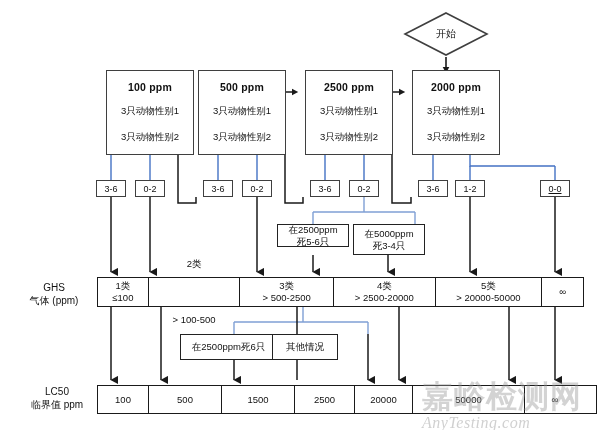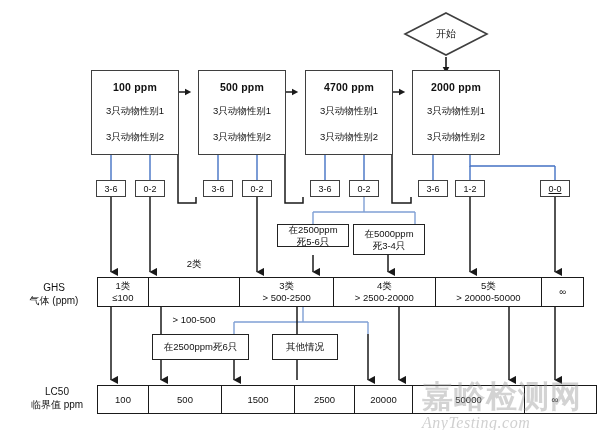--- a/index.html
+++ b/index.html
@@ -217,34 +217,34 @@
     </g>
   </svg>
 
   <div class="diamond-wrap" style="left:403px; top:11px; width:86px; height:46px;">
     <svg class="diamond-shape" viewBox="0 0 86 46">
       <polygon points="43,2 84,23 43,44 2,23" fill="#ffffff" stroke="#3f3f3f" stroke-width="1.6"></polygon>
     </svg>
     <span class="diamond-label">开始</span>
   </div>
 
-  <div class="node dose-box" style="left:91px; top:70px;">
+  <div class="node dose-box" style="left:106px; top:70px;">
     <div class="dose-title">100 ppm</div>
     <div class="dose-line">3只动物性别1</div>
     <div class="dose-line">3只动物性别2</div>
   </div>
 
   <div class="node dose-box" style="left:198px; top:70px;">
     <div class="dose-title">500 ppm</div>
     <div class="dose-line">3只动物性别1</div>
     <div class="dose-line">3只动物性别2</div>
   </div>
 
   <div class="node dose-box" style="left:305px; top:70px;">
-    <div class="dose-title">4700 ppm</div>
+    <div class="dose-title">2500 ppm</div>
     <div class="dose-line">3只动物性别1</div>
     <div class="dose-line">3只动物性别2</div>
   </div>
 
   <div class="node dose-box" style="left:412px; top:70px;">
     <div class="dose-title">2000 ppm</div>
     <div class="dose-line">3只动物性别1</div>
     <div class="dose-line">3只动物性别2</div>
   </div>
 
@@ -278,21 +278,21 @@
 
   <div class="node note-box" style="left:277px; top:224px; width:72px; height:23px;align-items:center;">
     <div>在2500ppm</div>
     <div>死5-6只</div>
   </div>
   <div class="node note-box" style="left:353px; top:224px; width:72px; height:31px;">
     <div>在5000ppm</div>
     <div>死3-4只</div>
   </div>
 
-  <div class="node note-box" style="left:152px; top:334px; width:97px; height:26px;">
+  <div class="node note-box" style="left:180px; top:334px; width:97px; height:26px;">
     <div>在2500ppm死6只</div>
   </div>
   <div class="node note-box" style="left:272px; top:334px; width:66px; height:26px;">
     <div>其他情况</div>
   </div>
 
   <div class="row-label" style="left:18px; top:281px; width:72px;">
     <div>GHS</div>
     <div>气体 (ppm)</div>
   </div>

